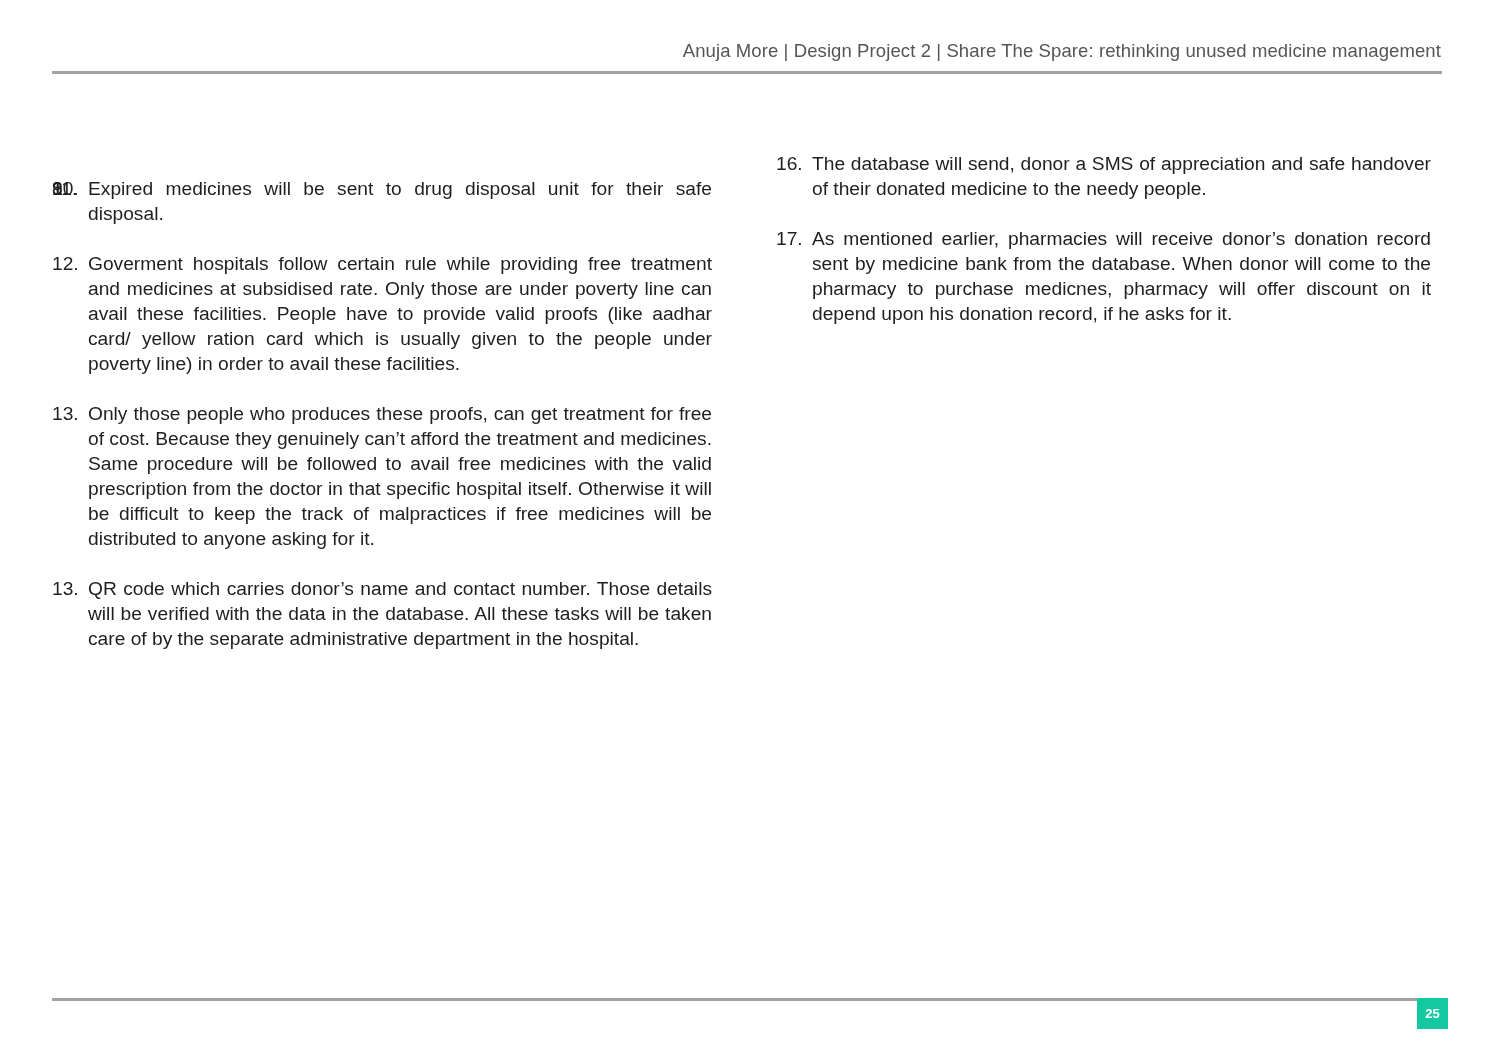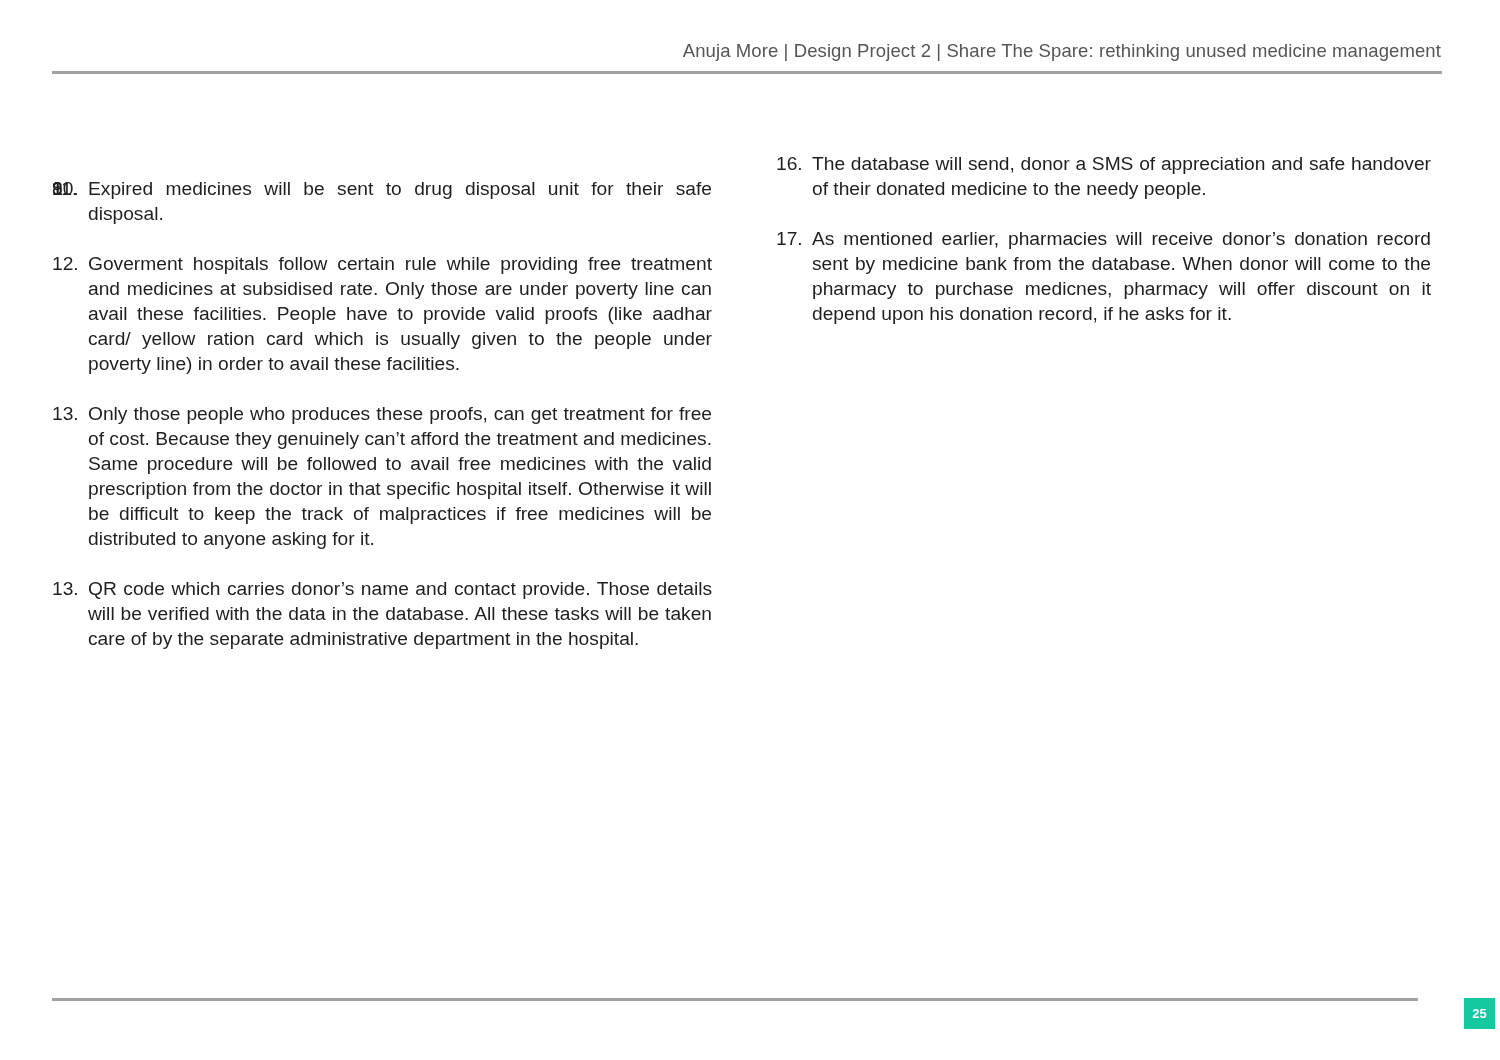--- a/index.html
+++ b/index.html
@@ -13,21 +13,21 @@
       font-size: 18.5px; color: #555555; letter-spacing: 0.1px; white-space: nowrap;
     }
     .rule {
       position: absolute; left: 52px; height: 3px; background: #a3a3a3;
     }
     .rule.top { top: 71px; width: 1390px; }
     .rule.bottom { top: 998px; width: 1366px; }
     .page-badge {
       position: absolute; left: 1417px; top: 998px; width: 31px; height: 31px;
       background: #14c9a0; color: #ffffff; font-weight: bold; font-size: 13px;
-      display: flex; align-items: center; justify-content: center; margin-left: 47px;
+      display: flex; align-items: center; justify-content: center;
     }
     .col { position: absolute; top: 151px; }
     .col.left { left: 52px; width: 660px; }
     .col.right { left: 776px; width: 655px; }
     ol.items { list-style: none; margin: 0; padding: 0; }
     ol.items li {
       position: relative; padding-left: 36px; font-size: 19.2px; line-height: 25px;
       margin-bottom: 25px; text-align: justify; color: #1f1f1f;
     }
     ol.items li .num { position: absolute; left: 0; top: 0; }
@@ -39,21 +39,21 @@
 <div class="rule top"></div>
 
 <div class="col left">
   <ol class="items">
     <li><span class="num">8.</span></li>
     <li><span class="num">9.</span></li>
     <li><span class="num">10.</span></li>
     <li><span class="num">11.</span><span>Expired medicines will be sent to drug disposal unit for their safe disposal.</span></li>
     <li><span class="num">12.</span><span>Goverment hospitals follow certain rule while providing free treatment and medicines at subsidised rate. Only those are under poverty line can avail these facilities. People have to provide valid proofs (like aadhar card/ yellow ration card which is usually given to the people under poverty line) in order to avail these facilities.</span></li>
     <li><span class="num">13.</span><span>Only those people who produces these proofs, can get treatment for free of cost. Because they genuinely can’t afford the treatment and medicines. Same procedure will be followed to avail free medicines with the valid prescription from the doctor in that specific hospital itself. Otherwise it will be difficult to keep the track of malpractices if free medicines will be distributed to anyone asking for it.</span></li>
-    <li><span class="num">13.</span><span>QR code which carries donor’s name and contact provide.  Those details will be verified with the data in the database. All these tasks will be taken care of by the separate administrative department in the hospital.</span></li>
+    <li><span class="num">13.</span><span>QR code which carries donor’s name and contact number.  Those details will be verified with the data in the database. All these tasks will be taken care of by the separate administrative department in the hospital.</span></li>
   </ol>
 </div>
 
 <div class="col right">
   <ol class="items">
     <li><span class="num">16.</span><span>The database will send, donor a SMS of appreciation and safe handover of their donated medicine to the needy people.</span></li>
     <li><span class="num">17.</span><span>As mentioned earlier, pharmacies will receive donor’s donation record sent by medicine bank from the database. When donor will come to the pharmacy to purchase medicnes, pharmacy will offer discount on it depend upon his donation record, if he asks for it.</span></li>
   </ol>
 </div>
 

